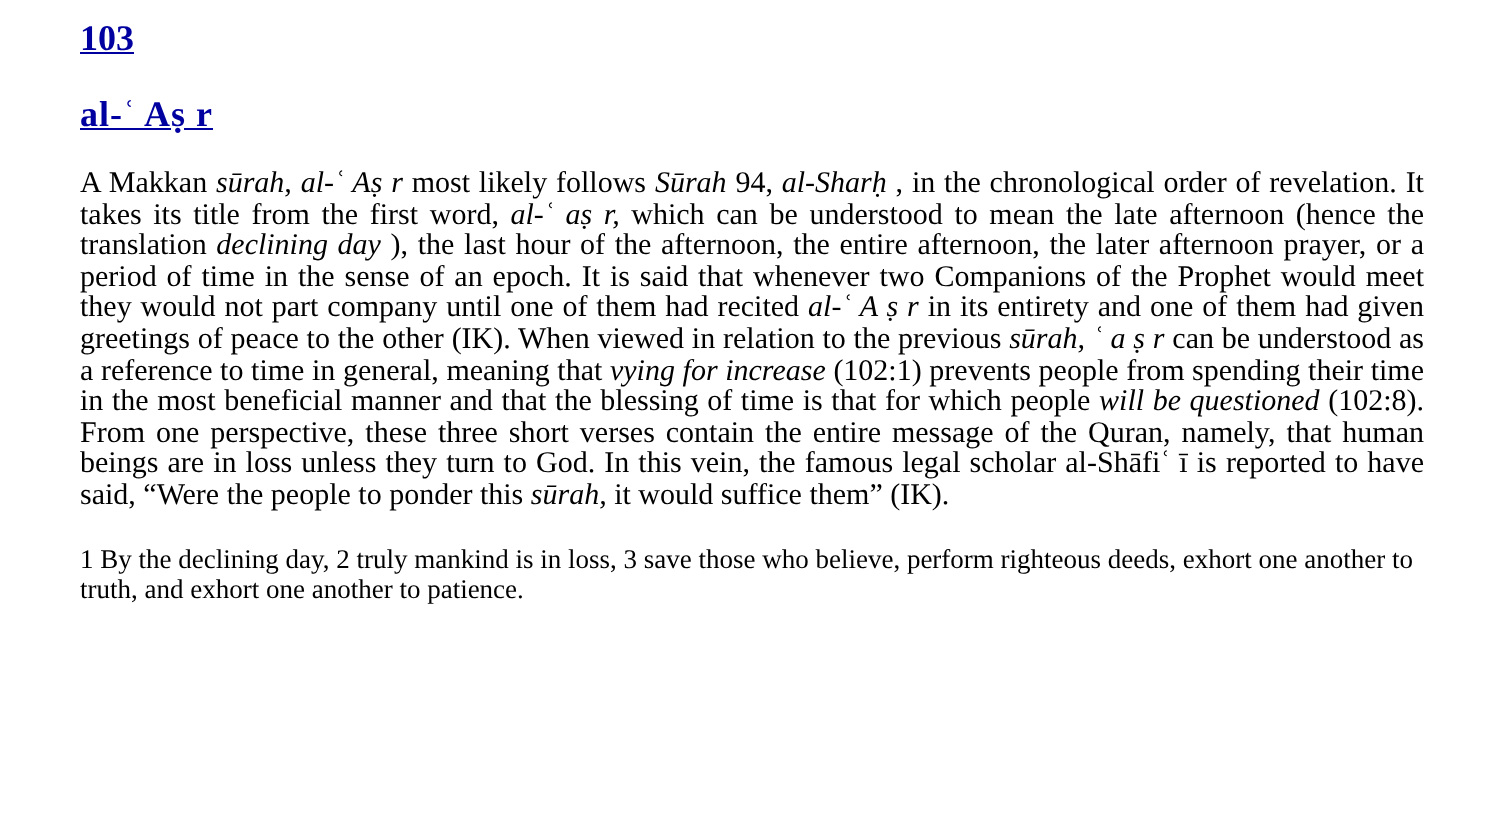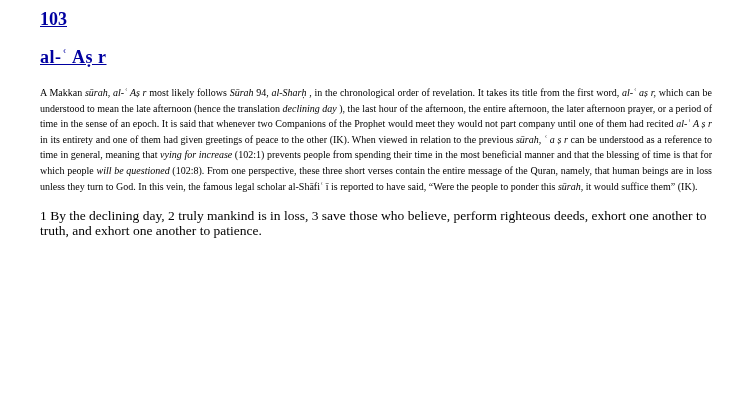--- a/index.html
+++ b/index.html
@@ -27,21 +27,21 @@
     line-height: 22px;
     text-decoration: underline;
     margin: 0;
     display: inline-block;
   }
   .heading-row { margin: 0; }
   .heading-row + .heading-row { margin-top: 16px; }
   .ar-title { letter-spacing: 0.5px; }
   .commentary {
     margin-top: 17px;
-    font-size: 10px;
+    font-size: 15px;
     line-height: 15.6px;
     text-align: justify;
   }
   .basmalah {
     margin-top: 20px;
     font-size: 15px;
     line-height: 18px;
     font-weight: bold;
   }
   .verses {

